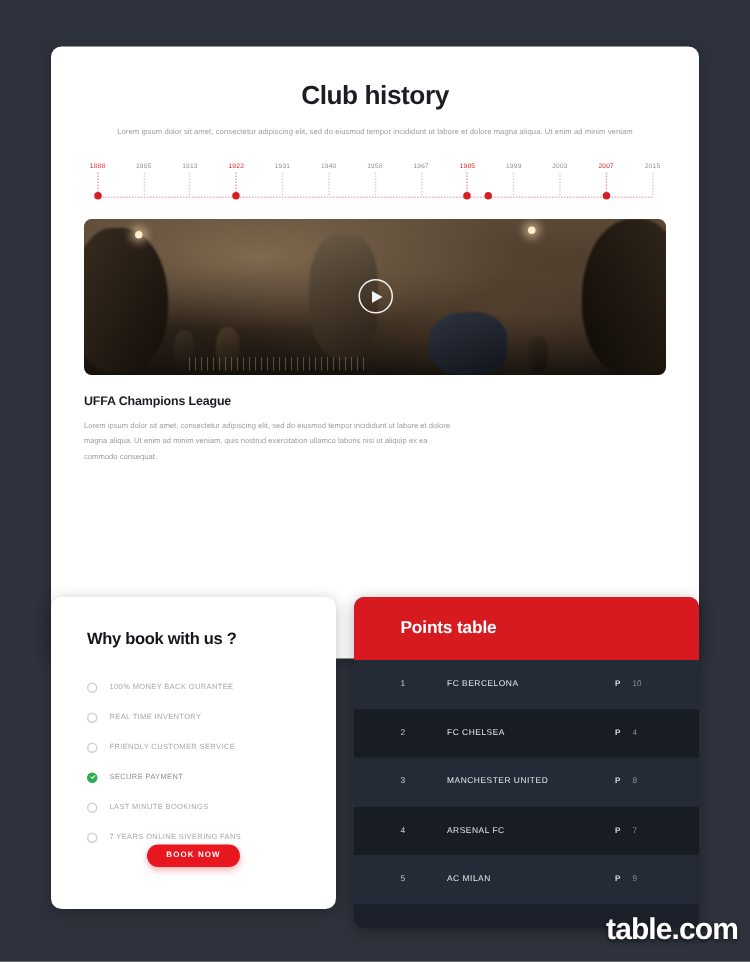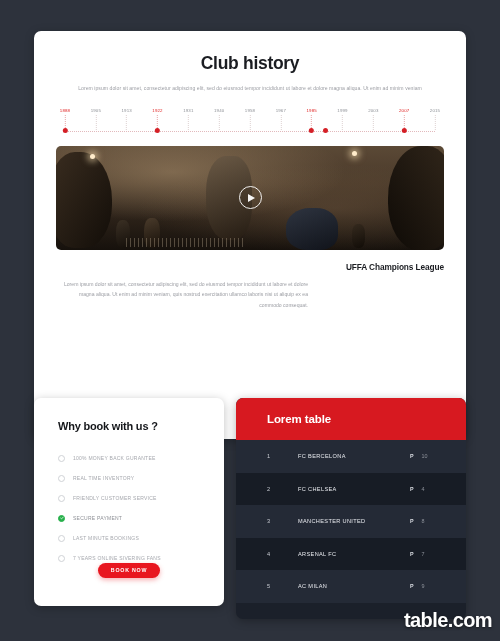--- a/index.html
+++ b/index.html
@@ -94,21 +94,21 @@
     display: flex; align-items: center; justify-content: center;
   }
   .play-tri {
     width: 0; height: 0; margin-left: 2px;
     border-left: 7px solid rgba(255,255,255,.95);
     border-top: 4.5px solid transparent;
     border-bottom: 4.5px solid transparent;
   }
 
   
-  .vid-caption { margin: 12px 22px 0 22px; text-align: right; }
+  .vid-caption { margin: 12px 22px 0 22px; }
   .vc-title { font-size: 8.3px; font-weight: bold; color: #1b1d22; letter-spacing: -.1px; }
   .vc-body { font-size: 5.1px; color: #9b9da3; line-height: 2.05; margin-top: 7px; width: 252px; }
 
   .btn-red {
     display: inline-block; background: #e8161f; color: #fff;
     font-size: 5.3px; font-weight: bold; letter-spacing: .75px;
     border: none; border-radius: 20px; cursor: pointer; text-align: center;
     box-shadow: 0 2px 5px rgba(232,22,31,.35);
   }
   .read-more {
@@ -303,21 +303,21 @@
         <li class="why-item">
           <span class="why-circle"></span>
           <span class="why-label">7 YEARS ONLINE SIVERING FANS</span>
         </li>
       </ul>
     <button class="btn-red book-now">BOOK NOW</button>
   </div>
 
   <div class="points-card">
     <div class="points-head">
-      <span class="points-head-title">Lorem table</span>
+      <span class="points-head-title">Points table</span>
     </div>
     <div id="points-rows">
         <div class="pt-row odd">
           <span class="pt-rank">1</span>
           <span class="pt-team">FC BERCELONA</span>
           <span class="pt-pcol">
             <span class="pt-p">P</span>
             <span class="pt-val">10</span>
           </span>
         </div>

